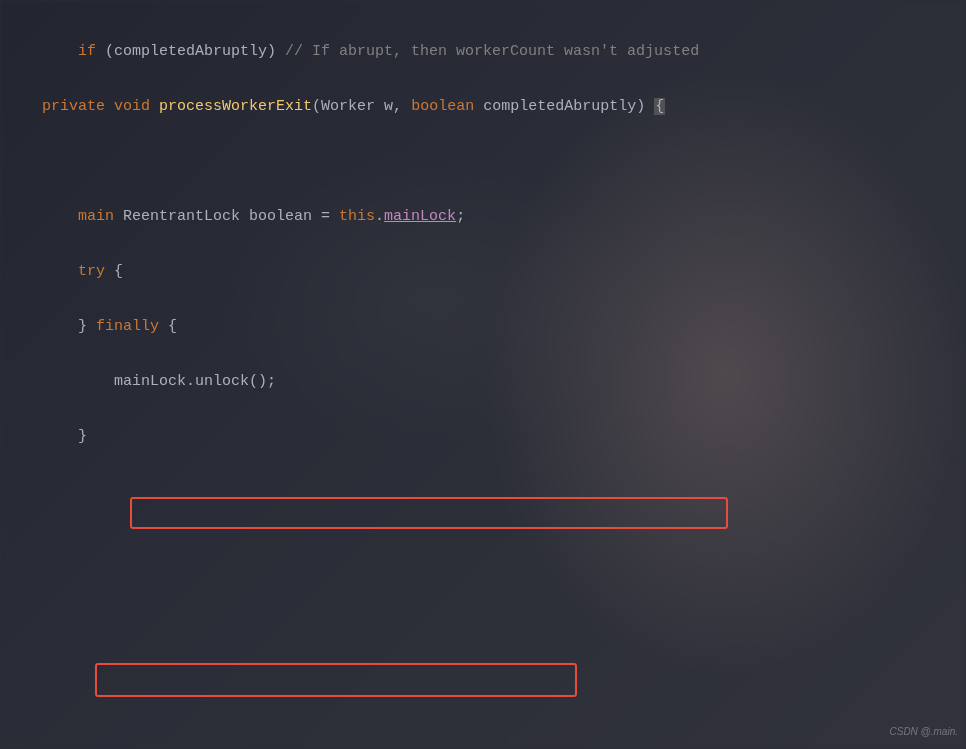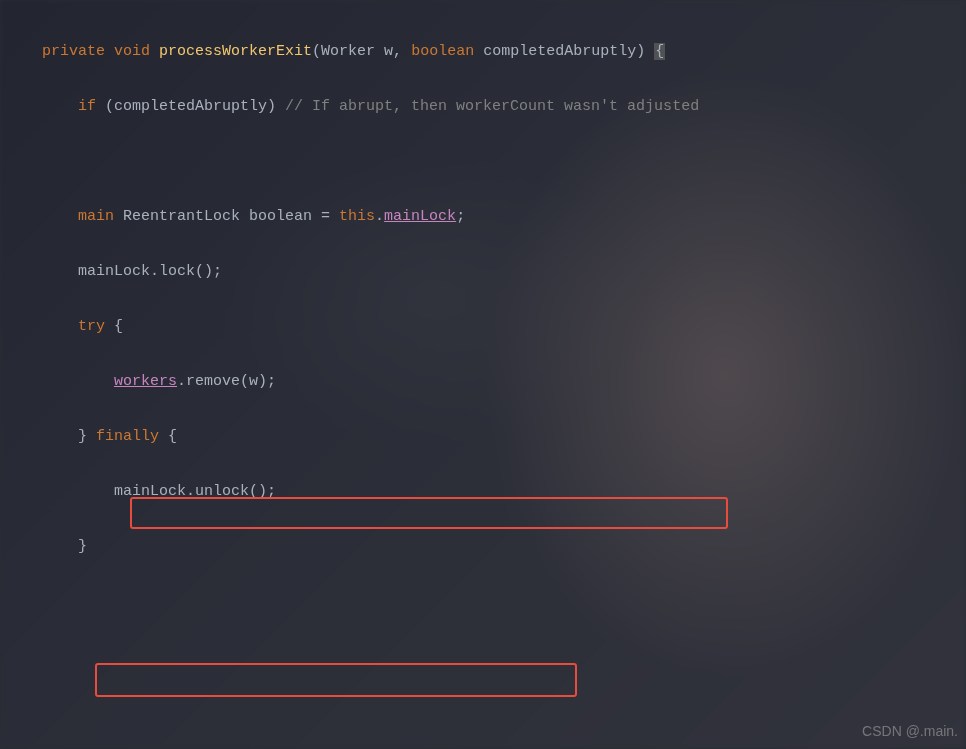--- a/index.html
+++ b/index.html
@@ -8,36 +8,34 @@
     radial-gradient(ellipse 300px 200px at 45% 40%, rgba(60,60,70,0.35), transparent 70%),
     linear-gradient(135deg, #232631 0%, #2a2d37 40%, #32333c 100%);
     filter:blur(2px);}
   .code-area{position:absolute;inset:0;padding:10px 0 0 42px;white-space:pre;color:#a9b1bd;}
   .kw{color:#cc7832;}
   .fn{color:#f2c76e;}
   .fld{color:#c586c0;text-decoration:underline;}
   .cmt{color:#808080;}
   .cursor-box{background:#515254;padding:0 1px;}
   .red-box{position:absolute;border:2px solid #e74c3c;border-radius:3px;}
-  .watermark{position:absolute;right:8px;bottom:4px;font-size:14px;color:rgba(200,200,200,0.45);font-family:Arial,sans-serif;}
+  .watermark{position:absolute;right:8px;bottom:4px;font-size:10px;color:rgba(200,200,200,0.45);font-family:Arial,sans-serif;font-style:italic;}
   .line{display:block;height:27.5px;}
 </style>
 </head>
 <body>
 
 <div class="bg-overlay"></div>
 
 <div class="code-area">
+<span class="line">    <span class="kw">if</span><span> (completedAbruptly) </span><span class="cmt">// If abrupt, then workerCount wasn't adjusted</span></span>
 <span class="line"><span class="kw">private</span> <span class="kw">void</span> <span class="fn">processWorkerExit</span><span>(Worker w, </span><span class="kw">boolean</span><span> completedAbruptly) </span><span class="cursor-box">{</span></span>
-<span class="line">    <span class="kw">if</span><span> (completedAbruptly) </span><span class="cmt">// If abrupt, then workerCount wasn't adjusted</span></span>
 <span class="line"></span>
 <span class="line">    <span class="kw">main</span><span> ReentrantLock boolean = </span><span class="kw">this</span><span>.</span><span class="fld">mainLock</span><span>;</span></span>
-<span class="line">    <span>mainLock.lock();</span></span>
 <span class="line">    <span class="kw">try</span><span> {</span></span>
-<span class="line">        <span class="fld">workers</span><span>.remove(w);</span></span>
 <span class="line">    <span>} </span><span class="kw">finally</span><span> {</span></span>
 <span class="line">        <span>mainLock.unlock();</span></span>
 <span class="line">    <span>}</span></span>
 <span class="line"></span>
 
 
 
 
 
 

